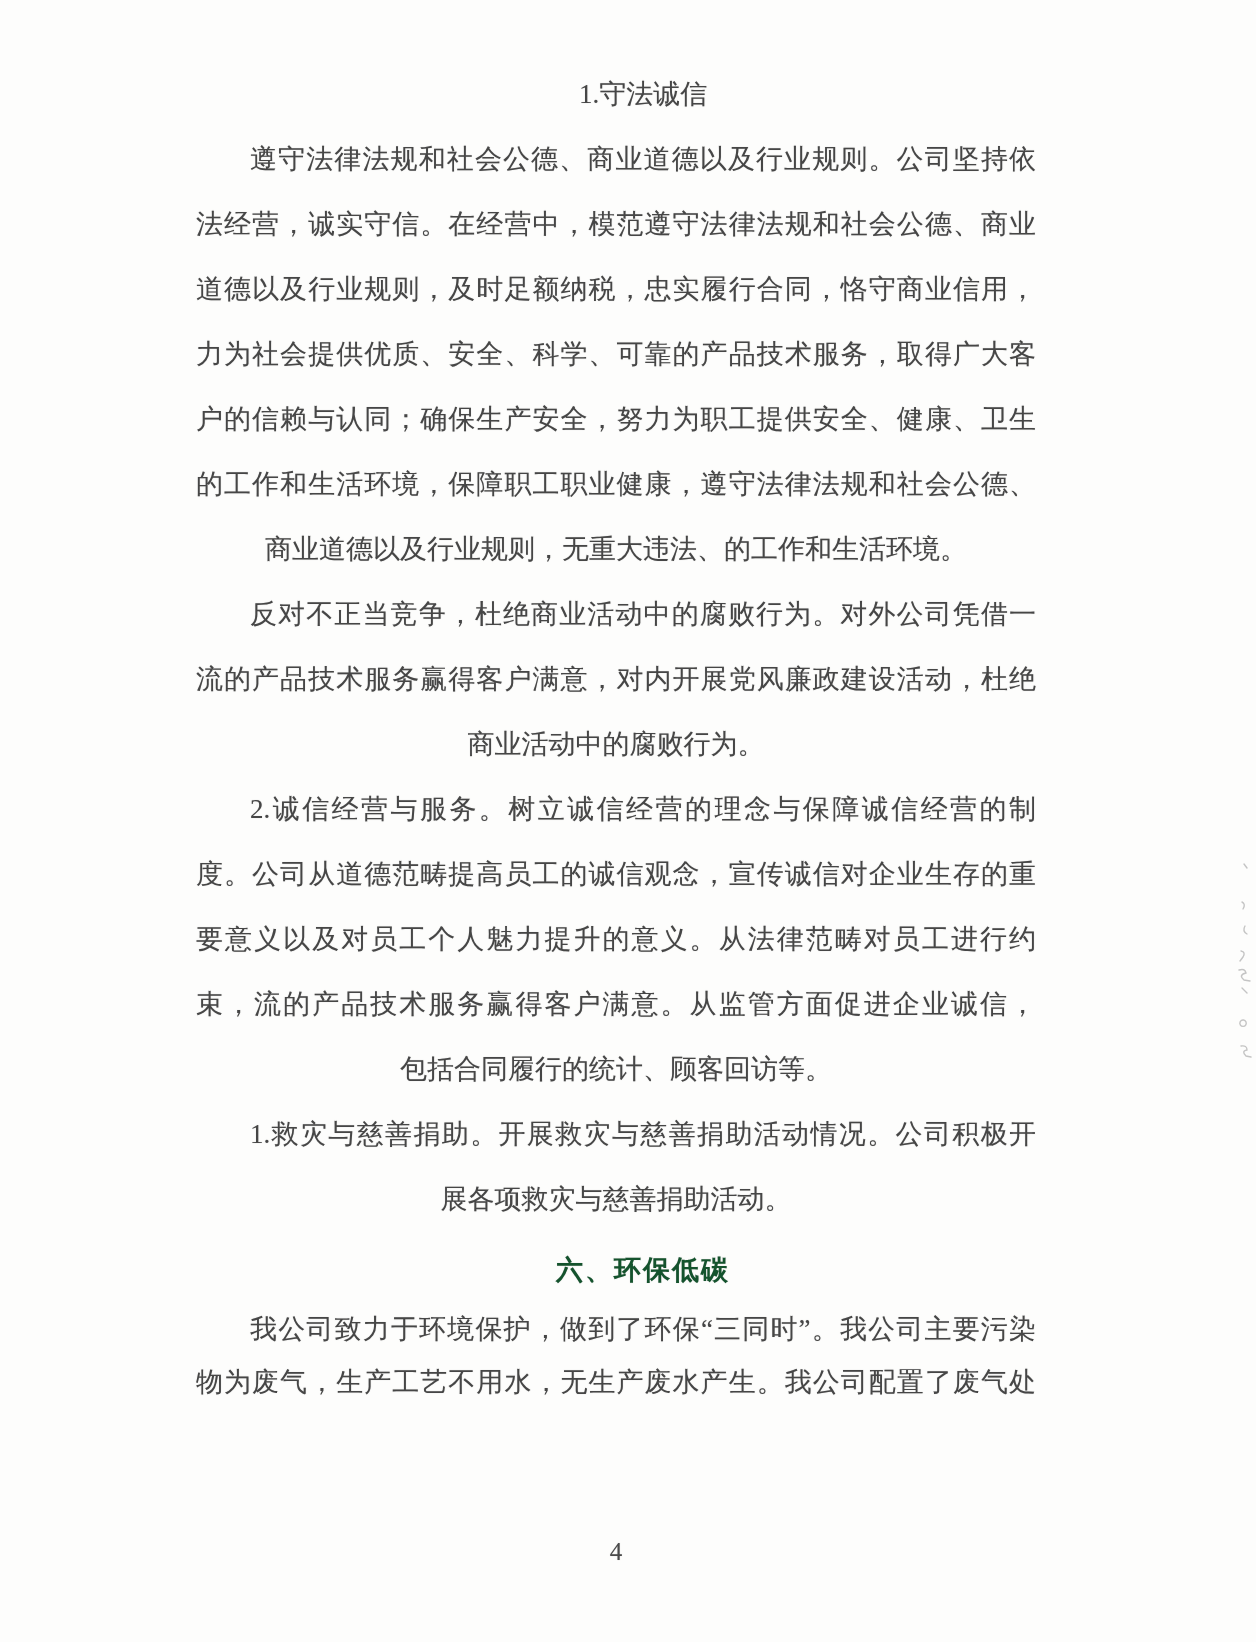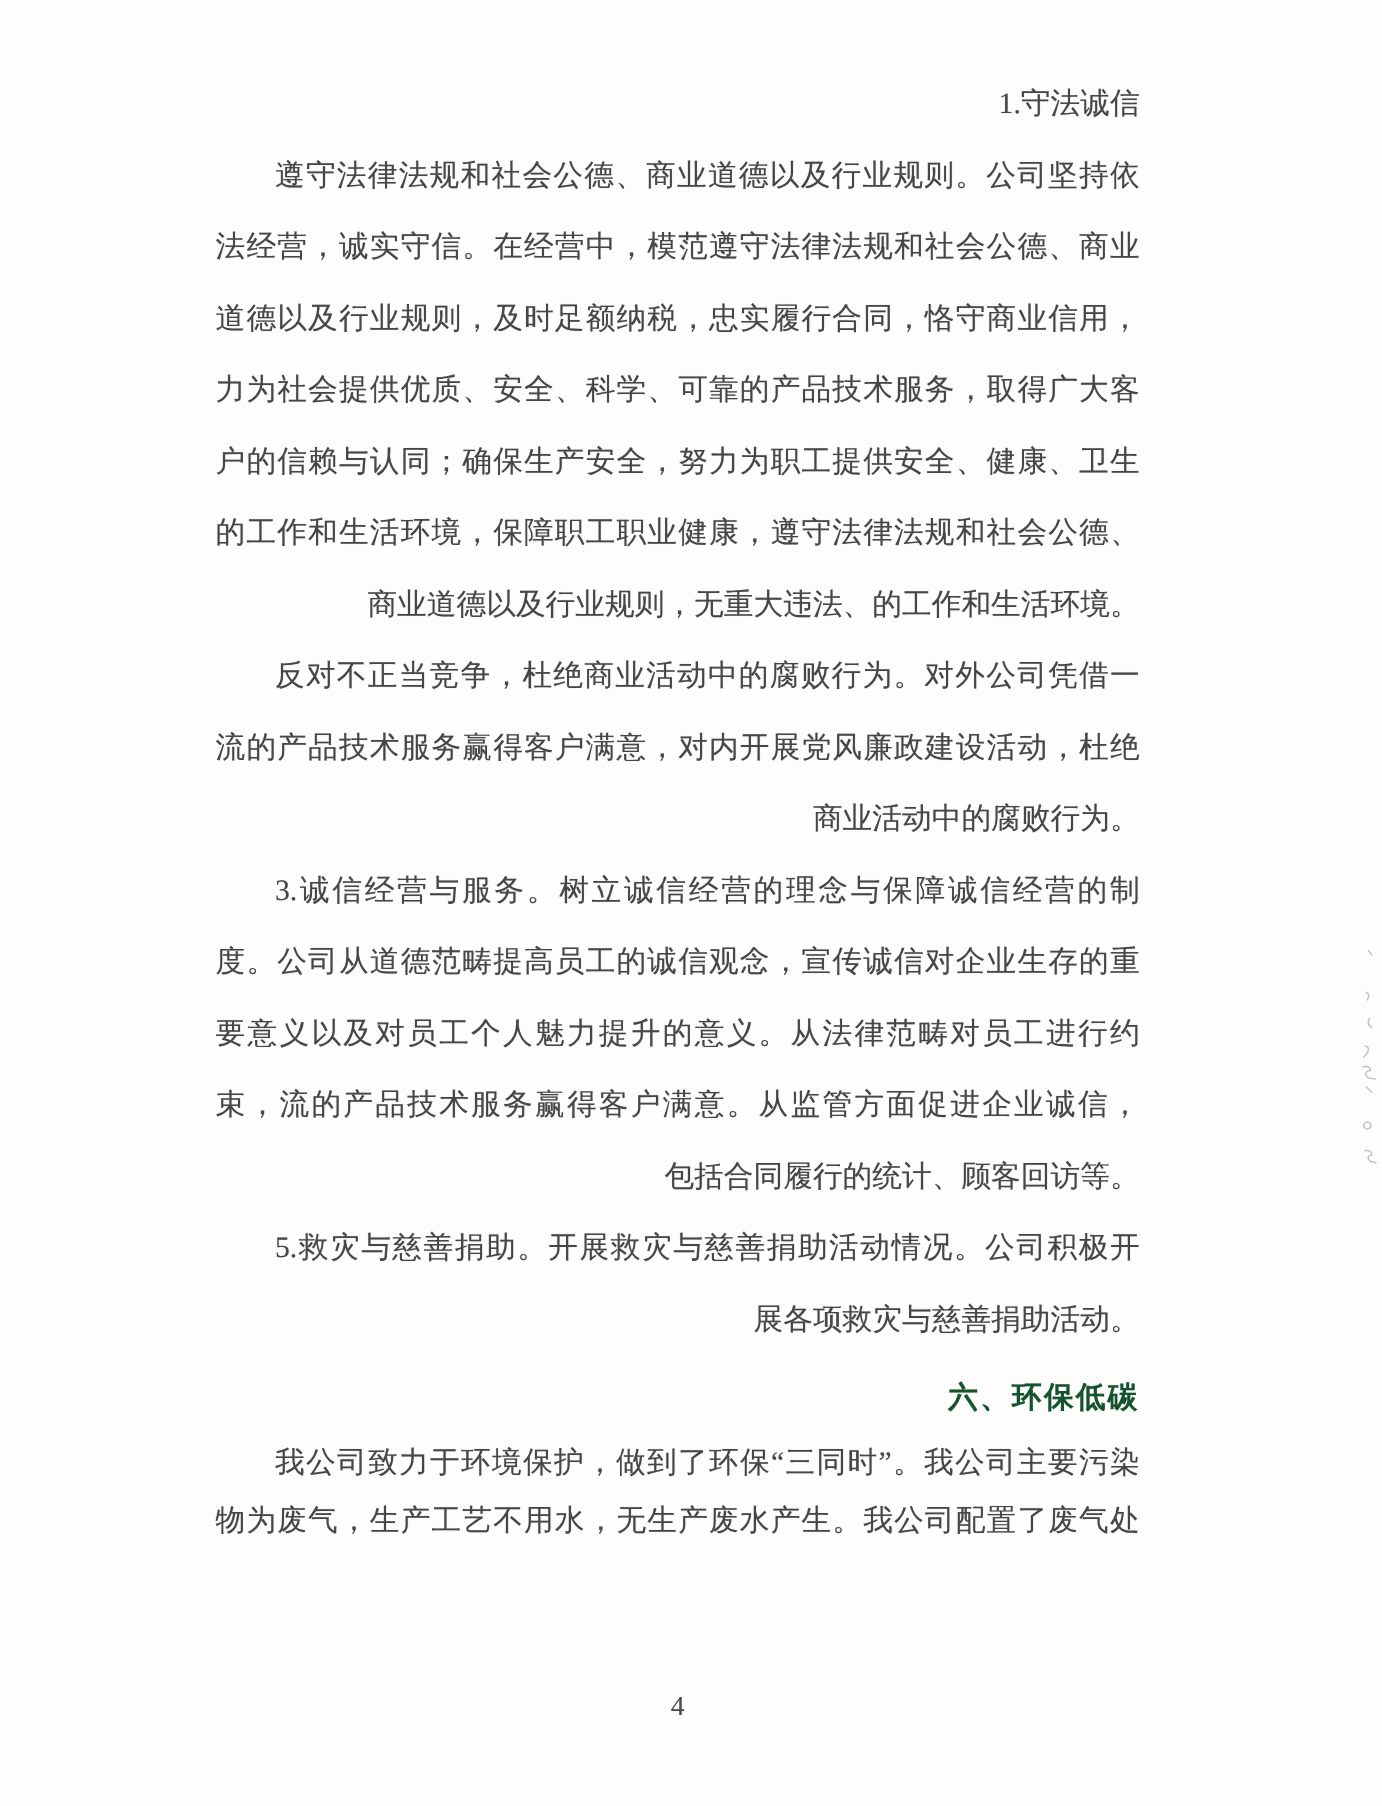--- a/index.html
+++ b/index.html
@@ -27,21 +27,21 @@
   .block { margin: 0; padding: 0; }
   .line {
     display: block;
     line-height: 65px;
     height: 65px;
     text-align: justify;
     text-align-last: justify;
     overflow: visible;
   }
   .line.nj {
-    text-align: right;
+    text-align: center;
     text-align-last: auto;
   }
   .line.ind { text-indent: 2em; }
   .block.heading { margin-top: 6px; }
   .block.heading .line {
     font-weight: bold;
     color: #14532d;
     letter-spacing: 2px;
   }
   .block.compact .line {
@@ -83,28 +83,28 @@
         <span class="line">户的信赖与认同；确保生产安全，努力为职工提供安全、健康、卫生</span>
         <span class="line">的工作和生活环境，保障职工职业健康，遵守法律法规和社会公德、</span>
         <span class="line nj">商业道德以及行业规则，无重大违法、的工作和生活环境。</span>
       </p>
       <p class="block body">
         <span class="line ind">反对不正当竞争，杜绝商业活动中的腐败行为。对外公司凭借一</span>
         <span class="line">流的产品技术服务赢得客户满意，对内开展党风廉政建设活动，杜绝</span>
         <span class="line nj">商业活动中的腐败行为。</span>
       </p>
       <p class="block body">
-        <span class="line ind">3.诚信经营与服务。树立诚信经营的理念与保障诚信经营的制</span>
+        <span class="line ind">2.诚信经营与服务。树立诚信经营的理念与保障诚信经营的制</span>
         <span class="line">度。公司从道德范畴提高员工的诚信观念，宣传诚信对企业生存的重</span>
         <span class="line">要意义以及对员工个人魅力提升的意义。从法律范畴对员工进行约</span>
         <span class="line">束，流的产品技术服务赢得客户满意。从监管方面促进企业诚信，</span>
         <span class="line nj">包括合同履行的统计、顾客回访等。</span>
       </p>
       <p class="block body">
-        <span class="line ind">5.救灾与慈善捐助。开展救灾与慈善捐助活动情况。公司积极开</span>
+        <span class="line ind">1.救灾与慈善捐助。开展救灾与慈善捐助活动情况。公司积极开</span>
         <span class="line nj">展各项救灾与慈善捐助活动。</span>
       </p>
       <p class="block heading">
         <span class="line ind nj">六、环保低碳</span>
       </p>
       <p class="block compact">
         <span class="line ind">我公司致力于环境保护，做到了环保“三同时”。我公司主要污染</span>
         <span class="line">物为废气，生产工艺不用水，无生产废水产生。我公司配置了废气处</span>
       </p>
     </div>

